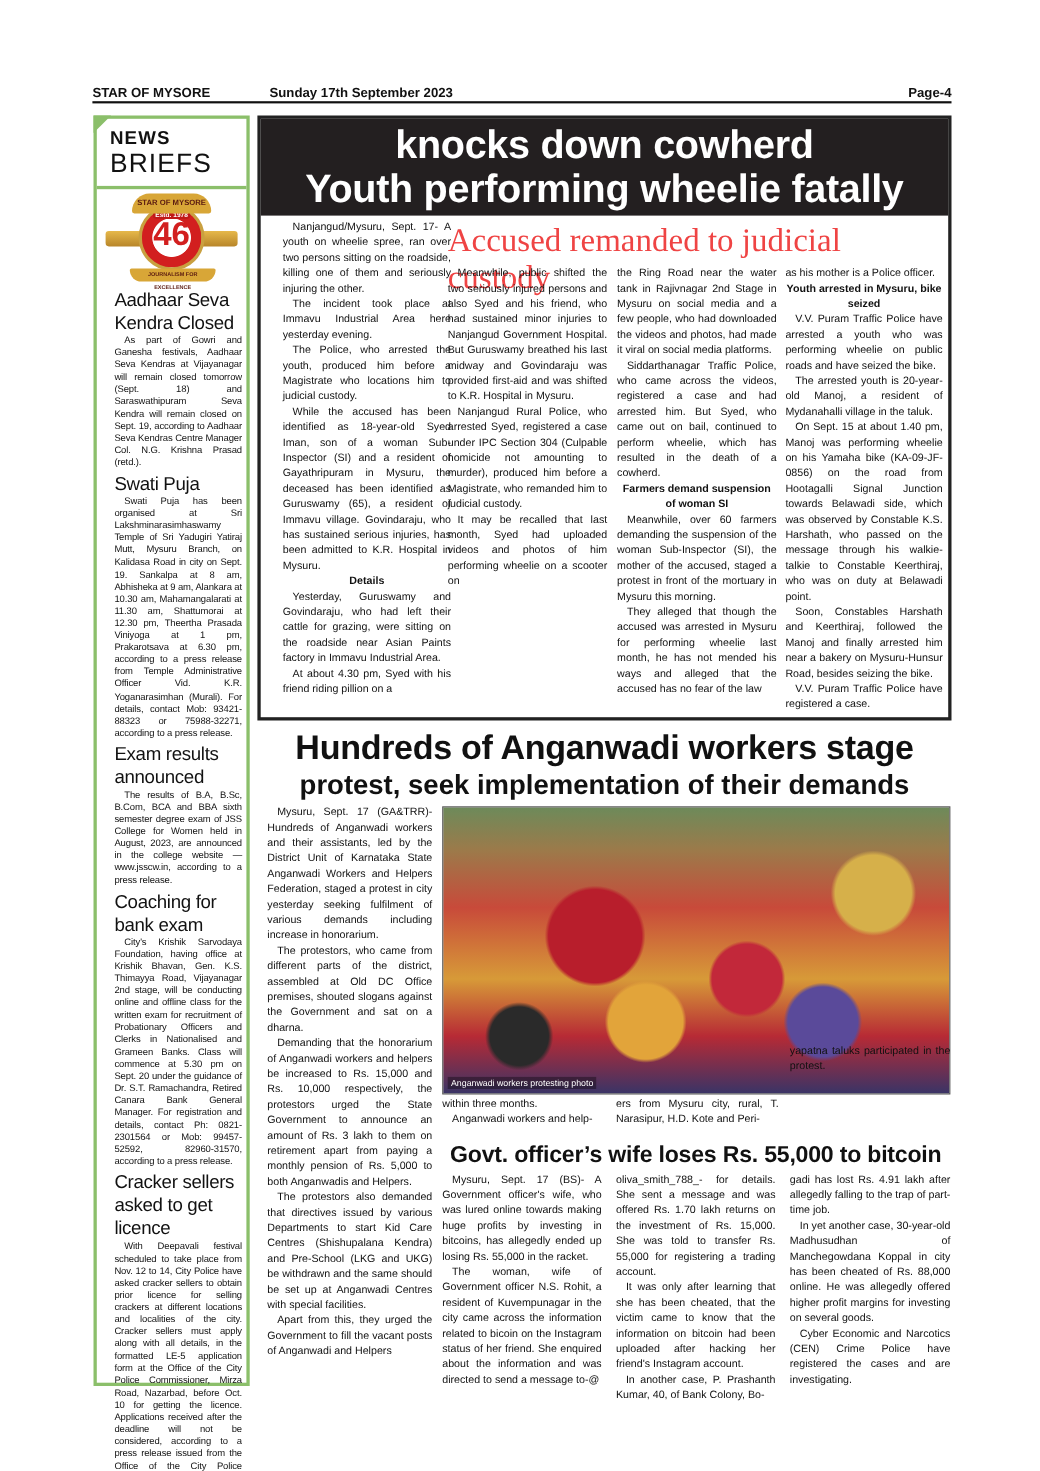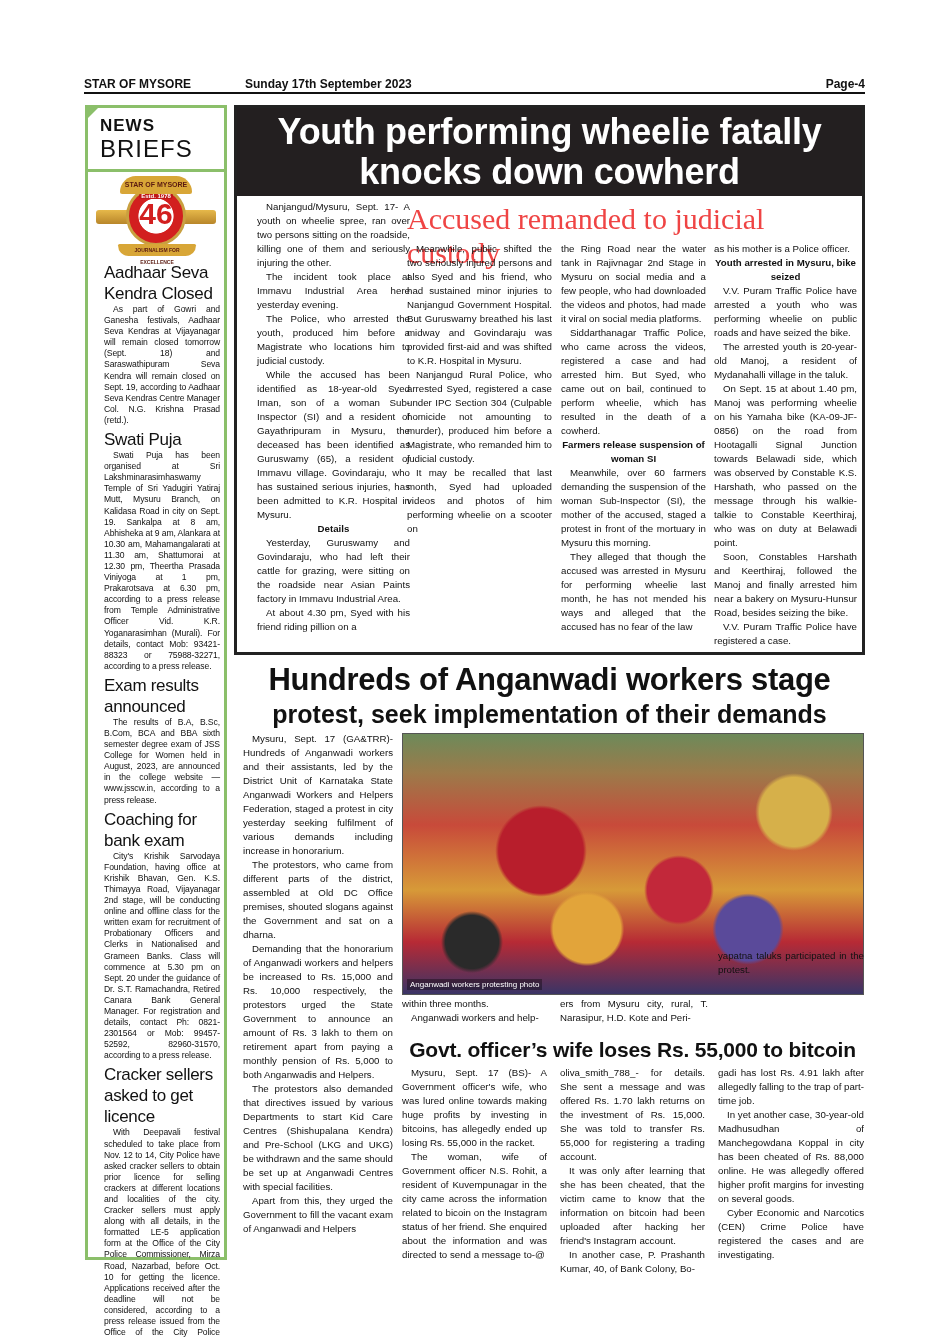--- a/index.html
+++ b/index.html
@@ -95,43 +95,43 @@
     <p>City's Krishik Sarvodaya Foundation, having office at Krishik Bhavan, Gen. K.S. Thimayya Road, Vijayanagar 2nd stage, will be conducting online and offline class for the written exam for recruitment of Probationary Officers and Clerks in Nationalised and Grameen Banks. Class will commence at 5.30 pm on Sept. 20 under the guidance of Dr. S.T. Ramachandra, Retired Canara Bank General Manager. For registration and details, contact Ph: 0821-2301564 or Mob: 99457-52592, 82960-31570, according to a press release.</p>
   </div>
   <div class="brief" style="margin-top:3px">
     <h3 style="width:134px">Cracker sellers asked to get licence</h3>
     <p>With Deepavali festival scheduled to take place from Nov. 12 to 14, City Police have asked cracker sellers to obtain prior licence for selling crackers at different locations and localities of the city. Cracker sellers must apply along with all details, in the formatted LE-5 application form at the Office of the City Police Commissioner, Mirza Road, Nazarbad, before Oct. 10 for getting the licence. Applications received after the deadline will not be considered, according to a press release issued from the Office of the City Police Commissioner.</p>
   </div>
 </div>
 
 <div class="story1">
   <div class="s1-head">
+    <div>knocks down cowherd</div>
     <div>Youth performing wheelie fatally</div>
-    <div>knocks down cowherd</div>
   </div>
   <div class="s1-sub">Accused remanded to judicial custody</div>
 
   <div class="col" style="left:20px; top:92px; width:153px;">
     <p>Nanjangud/Mysuru, Sept. 17- A youth on wheelie spree, ran over two persons sitting on the roadside, killing one of them and seriously injuring the other.</p>
     <p>The incident took place at Immavu Industrial Area here yesterday evening.</p>
     <p>The Police, who arrested the youth, produced him before a Magistrate who locations him to judicial custody.</p>
     <p>While the accused has been identified as 18-year-old Syed Iman, son of a woman Sub-Inspector (SI) and a resident of Gayathripuram in Mysuru, the deceased has been identified as Guruswamy (65), a resident of Immavu village. Govindaraju, who has sustained serious injuries, has been admitted to K.R. Hospital in Mysuru.</p>
     <p class="subh">Details</p>
     <p>Yesterday, Guruswamy and Govindaraju, who had left their cattle for grazing, were sitting on the roadside near Asian Paints factory in Immavu Industrial Area.</p>
     <p>At about 4.30 pm, Syed with his friend riding pillion on a</p>
   </div>
   <div class="col" style="left:170px; top:134px; width:145px;">
     <p>Meanwhile, public shifted the two seriously injured persons and also Syed and his friend, who had sustained minor injuries to Nanjangud Government Hospital. But Guruswamy breathed his last midway and Govindaraju was provided first-aid and was shifted to K.R. Hospital in Mysuru.</p>
     <p>Nanjangud Rural Police, who arrested Syed, registered a case under IPC Section 304 (Culpable homicide not amounting to murder), produced him before a Magistrate, who remanded him to judicial custody.</p>
     <p>It may be recalled that last month, Syed had uploaded videos and photos of him performing wheelie on a scooter on</p>
   </div>
   <div class="col" style="left:324px; top:134px; width:145px;">
     <p class="noind">the Ring Road near the water tank in Rajivnagar 2nd Stage in Mysuru on social media and a few people, who had downloaded the videos and photos, had made it viral on social media platforms.</p>
     <p>Siddarthanagar Traffic Police, who came across the videos, registered a case and had arrested him. But Syed, who came out on bail, continued to perform wheelie, which has resulted in the death of a cowherd.</p>
-    <p class="subh">Farmers release suspension of woman SI</p>
+    <p class="subh">Farmers demand suspension of woman SI</p>
     <p>Meanwhile, over 60 farmers demanding the suspension of the woman Sub-Inspector (SI), the mother of the accused, staged a protest in front of the mortuary in Mysuru this morning.</p>
     <p>They alleged that though the accused was arrested in Mysuru for performing wheelie last month, he has not mended his ways and alleged that the accused has no fear of the law</p>
   </div>
   <div class="col" style="left:477px; top:134px; width:143px;">
     <p class="noind">as his mother is a Police officer.</p>
     <p class="subh">Youth arrested in Mysuru, bike seized</p>
     <p>V.V. Puram Traffic Police have arrested a youth who was performing wheelie on public roads and have seized the bike.</p>
     <p>The arrested youth is 20-year-old Manoj, a resident of Mydanahalli village in the taluk.</p>
     <p>On Sept. 15 at about 1.40 pm, Manoj was performing wheelie on his Yamaha bike (KA-09-JF-0856) on the road from Hootagalli Signal Junction towards Belawadi side, which was observed by Constable K.S. Harshath, who passed on the message through his walkie-talkie to Constable Keerthiraj, who was on duty at Belawadi point.</p>
     <p>Soon, Constables Harshath and Keerthiraj, followed the Manoj and finally arrested him near a bakery on Mysuru-Hunsur Road, besides seizing the bike.</p>
@@ -139,21 +139,21 @@
   </div>
 </div>
 
 <div class="s2-head1">Hundreds of Anganwadi workers stage</div>
 <div class="s2-head2">protest, seek implementation of their demands</div>
 <div class="col" style="left:243px; top:732px; width:150px;">
   <p>Mysuru, Sept. 17 (GA&amp;TRR)- Hundreds of Anganwadi workers and their assistants, led by the District Unit of Karnataka State Anganwadi Workers and Helpers Federation, staged a protest in city yesterday seeking fulfilment of various demands including increase in honorarium.</p>
   <p>The protestors, who came from different parts of the district, assembled at Old DC Office premises, shouted slogans against the Government and sat on a dharna.</p>
   <p>Demanding that the honorarium of Anganwadi workers and helpers be increased to Rs. 15,000 and Rs. 10,000 respectively, the protestors urged the State Government to announce an amount of Rs. 3 lakh to them on retirement apart from paying a monthly pension of Rs. 5,000 to both Anganwadis and Helpers.</p>
   <p>The protestors also demanded that directives issued by various Departments to start Kid Care Centres (Shishupalana Kendra) and Pre-School (LKG and UKG) be withdrawn and the same should be set up at Anganwadi Centres with special facilities.</p>
-  <p>Apart from this, they urged the Government to fill the vacant exam of Anganwadi and Helpers</p>
+  <p>Apart from this, they urged the Government to fill the vacant posts of Anganwadi and Helpers</p>
 </div>
 <div class="photo">
   <span class="caption-tag">Anganwadi workers protesting photo</span>
 </div>
 <div class="col" style="left:402px; top:997px; width:150px;">
   <p class="noind">within three months.</p>
   <p>Anganwadi workers and help-</p>
 </div>
 <div class="col" style="left:560px; top:997px; width:148px;">
   <p class="noind">ers from Mysuru city, rural, T. Narasipur, H.D. Kote and Peri-</p>

